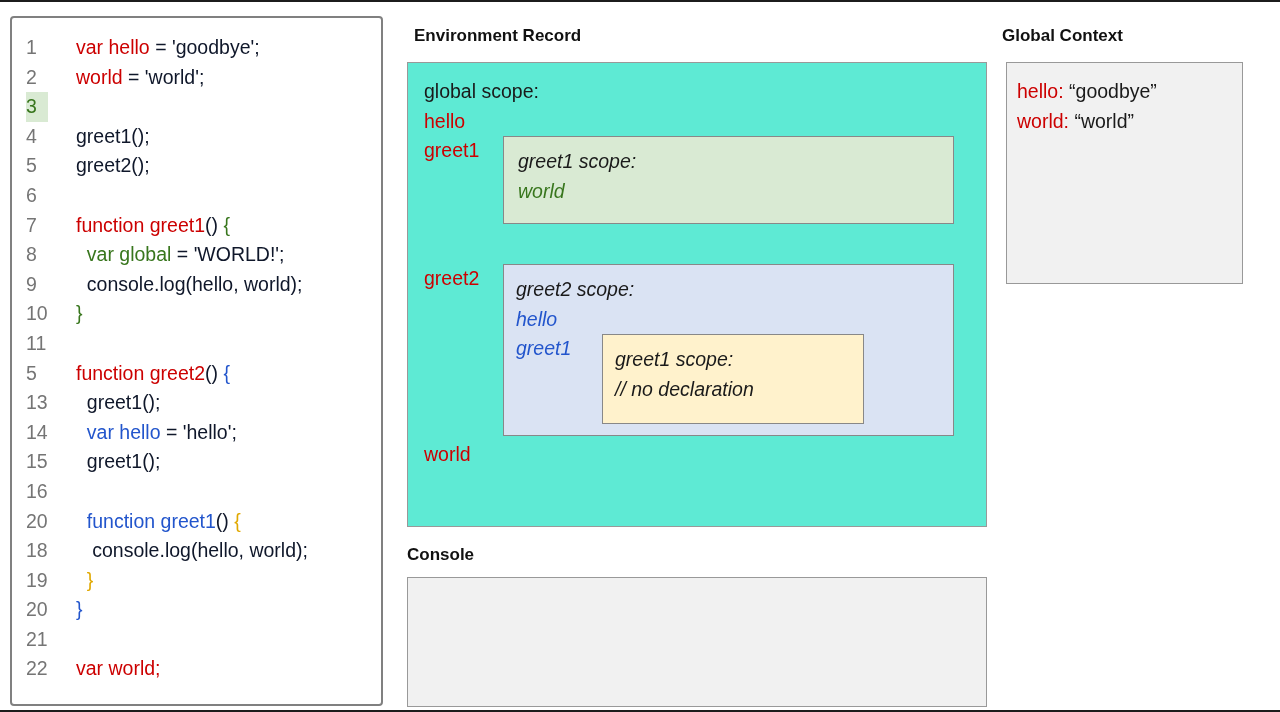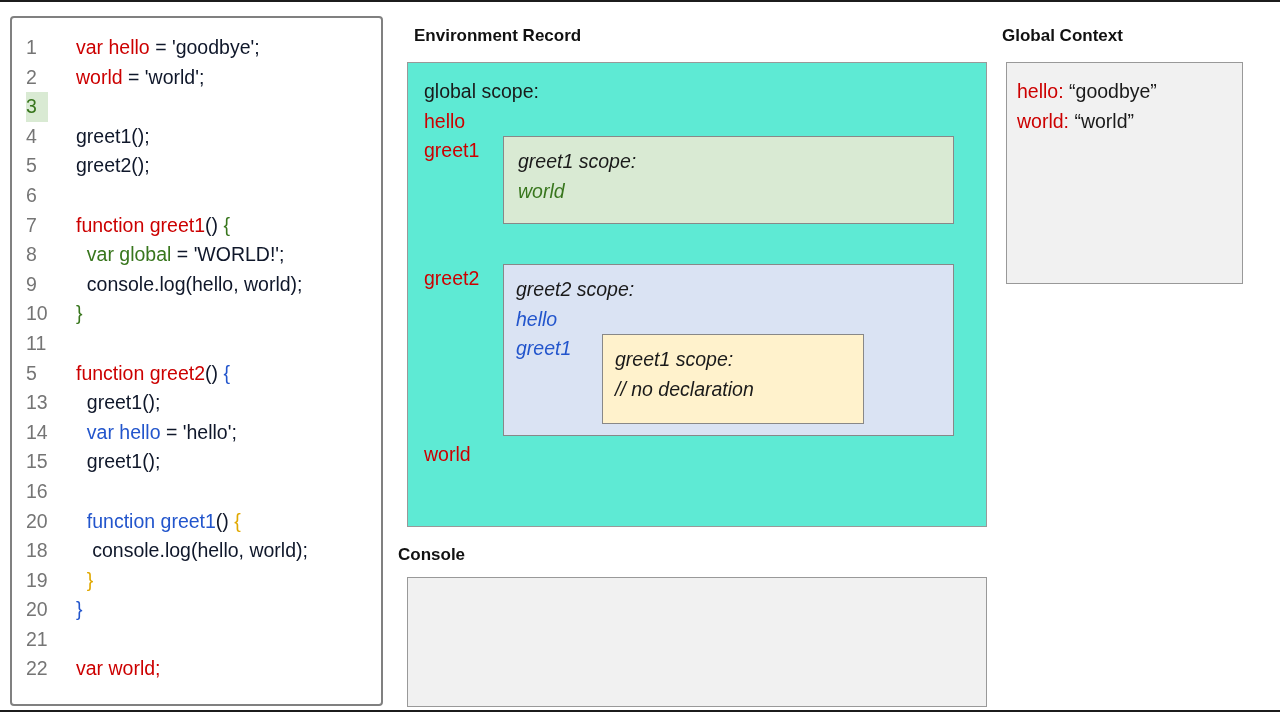--- a/index.html
+++ b/index.html
@@ -33,21 +33,21 @@
   .c-green { color:#38761d; }
   .c-blue { color:#2255cc; }
   .c-yellow { color:#e0a800; }
 
   
   .heading {
     position:absolute; font-size:17px; font-weight:bold; color:#111111;
   }
   .env-heading { left:414px; top:24px; }
   .gc-heading { left:1002px; top:24px; }
-  .console-heading { left:398px; top:543px; }
+  .console-heading { left:407px; top:543px; }
 
   
   .env-box {
     position:absolute; left:407px; top:60px; width:580px; height:465px;
     background:#5eead4; border:1.5px solid #999999;
     padding:14px 32px 0 16px;
     font-size:19.5px;
   }
   .env-line { line-height:29.5px; white-space:pre; }
   .env-row { display:flex; align-items:flex-start; }

